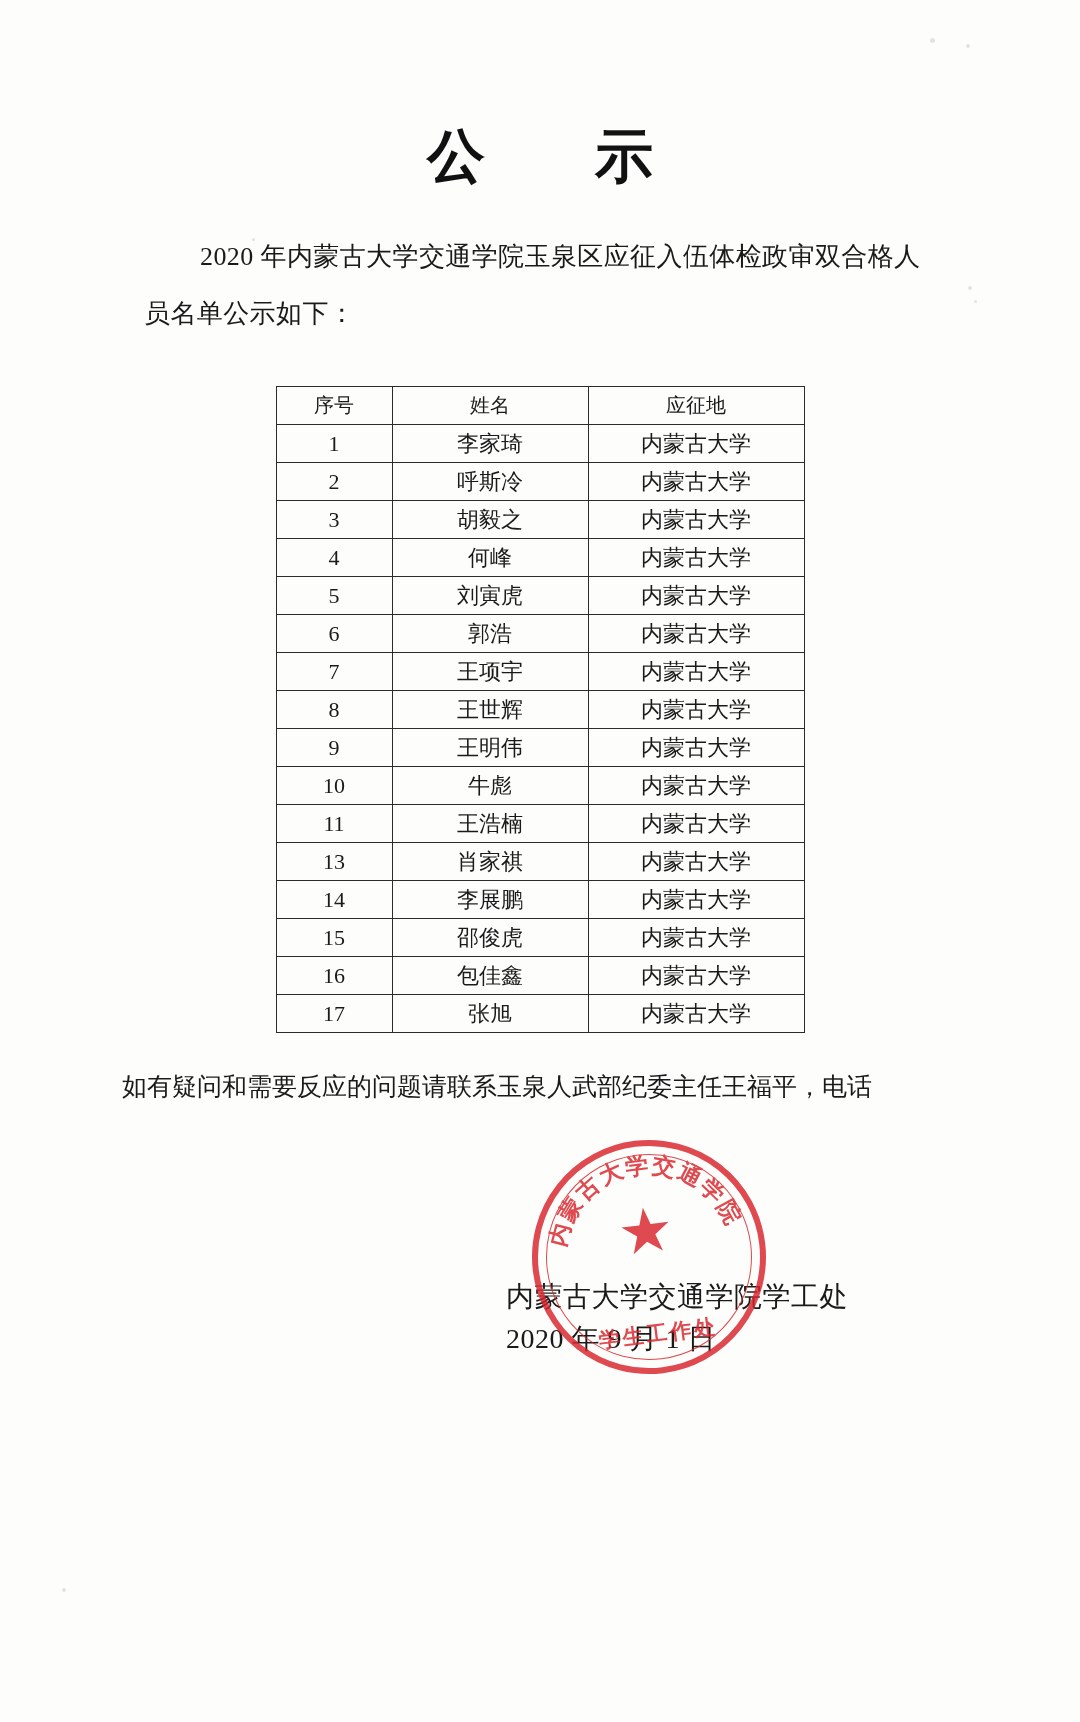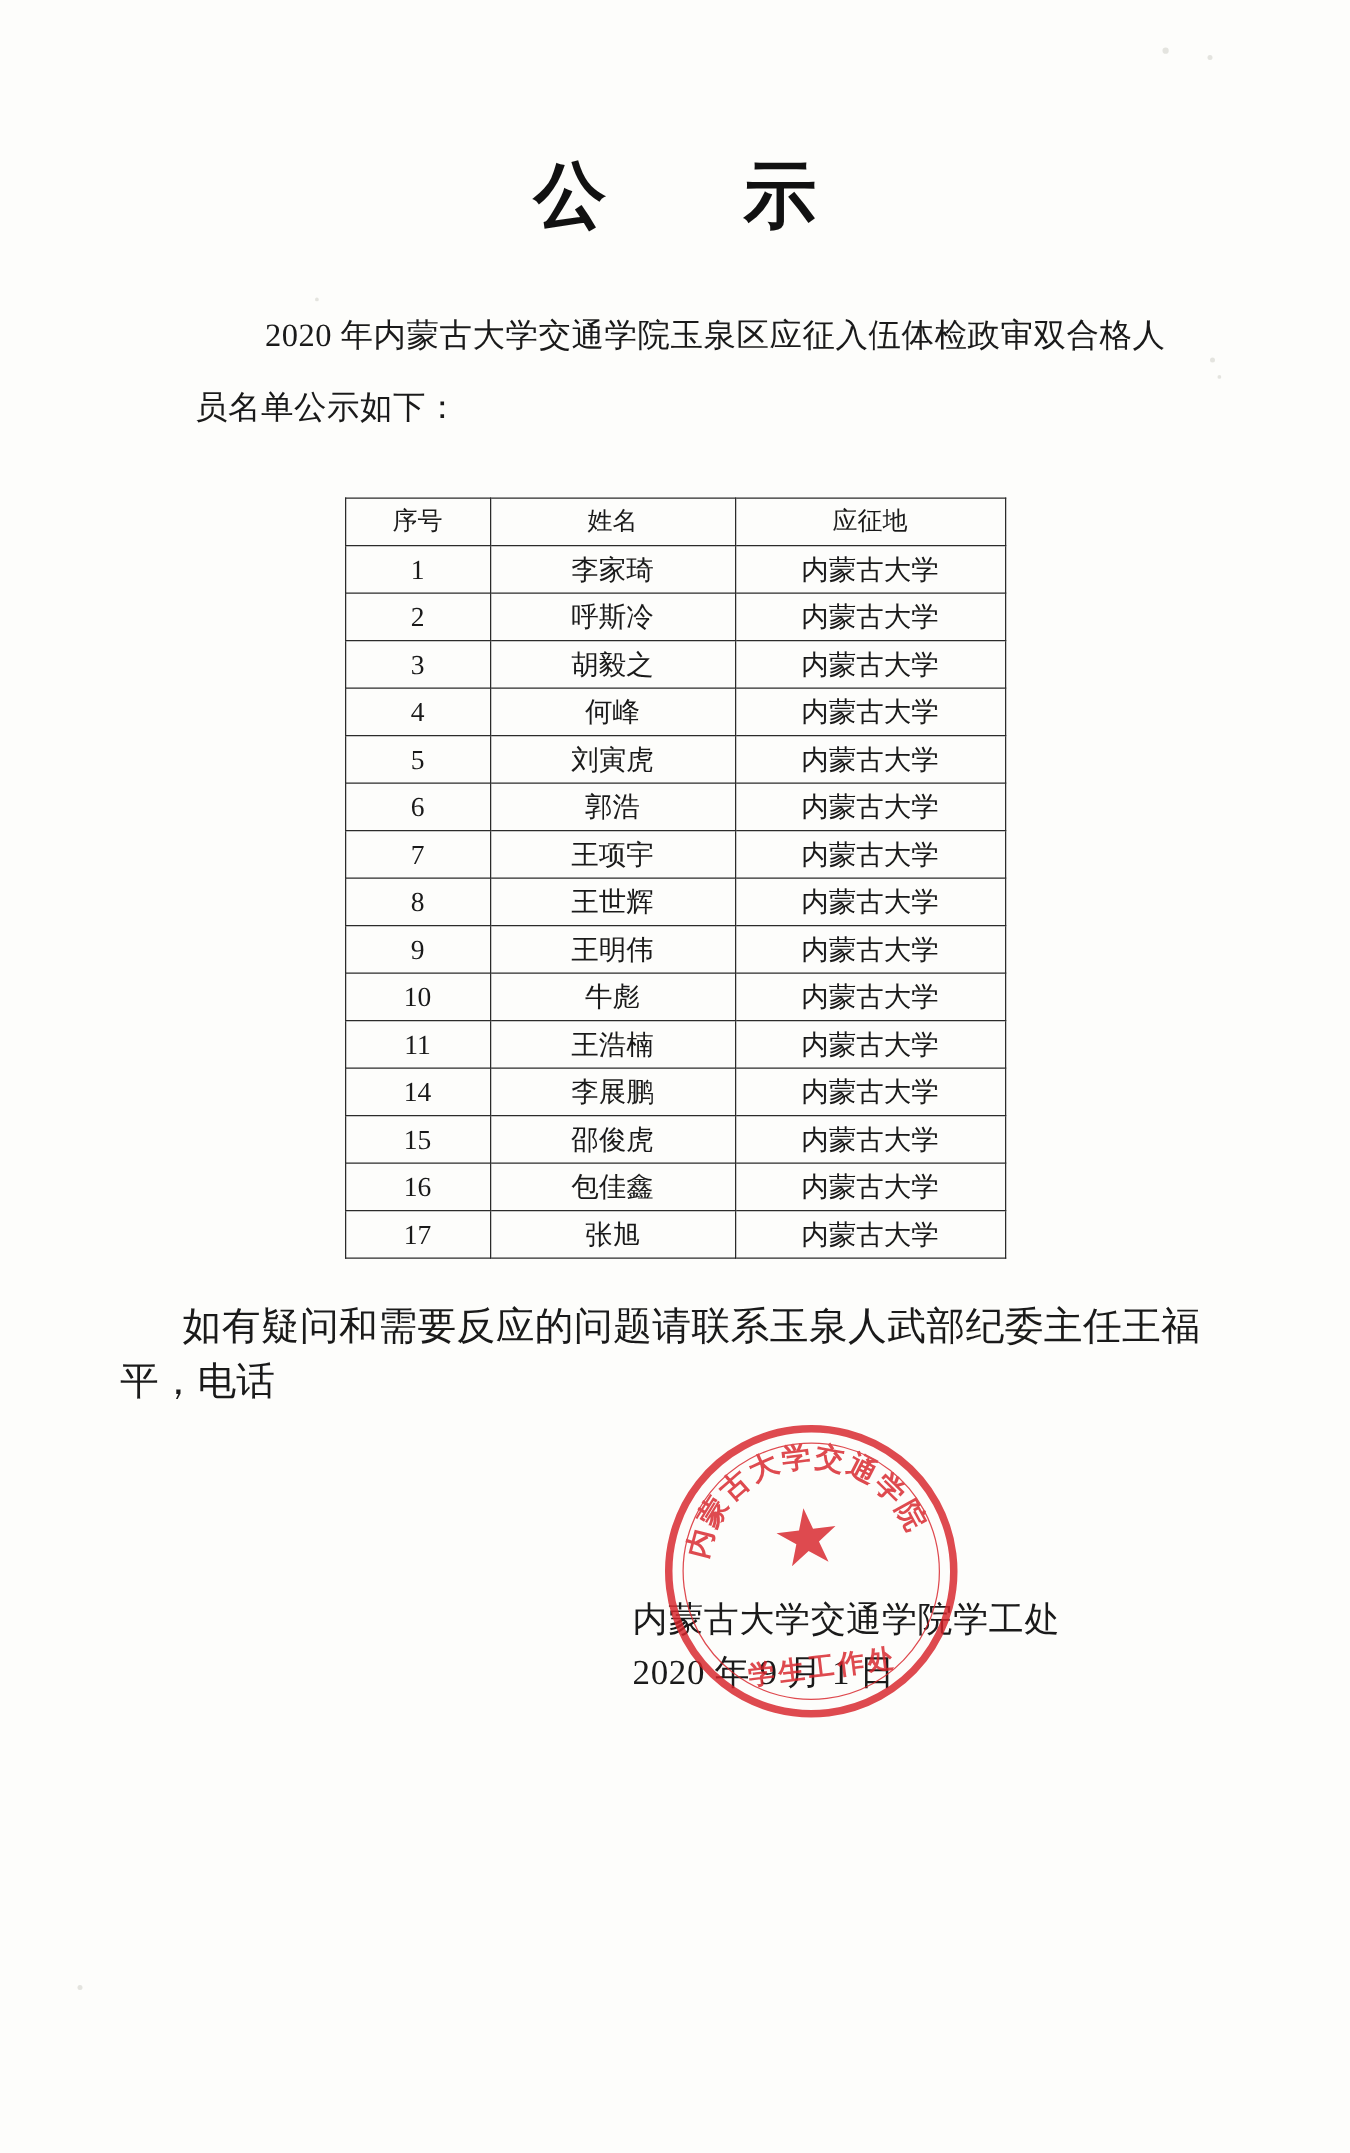--- a/index.html
+++ b/index.html
@@ -35,21 +35,21 @@
     font-size: 58px;
     letter-spacing: 26px;
     font-weight: 700;
     margin: 0;
     padding-top: 118px;
     text-indent: 26px;
     color: #111;
   }
 
   .lead {
-    margin: 16px;
+    margin: 4px;
     padding: 28px 120px 0 140px;
     font-size: 26px;
     line-height: 57px;
     letter-spacing: 0.4px;
     text-align: justify;
   }
   .lead .first-line {
     display: block;
     text-indent: 56px;
   }
@@ -72,22 +72,22 @@
   }
   table.listing th {
     font-size: 20px;
   }
   col.c-idx { width: 116px; }
   col.c-name { width: 196px; }
   col.c-place { width: 216px; }
 
   .notice {
     margin: 0;
-    padding: 32px 120px 0 96px;
-    font-size: 31px;
+    padding: 32px 120px 0 72px;
+    font-size: 25px;
     line-height: 44px;
     text-align: justify;
   }
   .notice .ind { display: block; text-indent: 50px; }
 
   .sign-block {
     position: absolute;
     left: 506px;
     top: 1276px;
     font-size: 28px;
@@ -234,20 +234,25 @@
           <td>内蒙古大学</td>
         </tr>
       <tr>
           <td>10</td>
           <td>牛彪</td>
           <td>内蒙古大学</td>
         </tr>
       <tr>
           <td>11</td>
           <td>王浩楠</td>
+          <td>内蒙古大学</td>
+        </tr>
+      <tr>
+          <td>13</td>
+          <td>肖家祺</td>
           <td>内蒙古大学</td>
         </tr>
       <tr>
           <td>14</td>
           <td>李展鹏</td>
           <td>内蒙古大学</td>
         </tr>
       <tr>
           <td>15</td>
           <td>邵俊虎</td>

